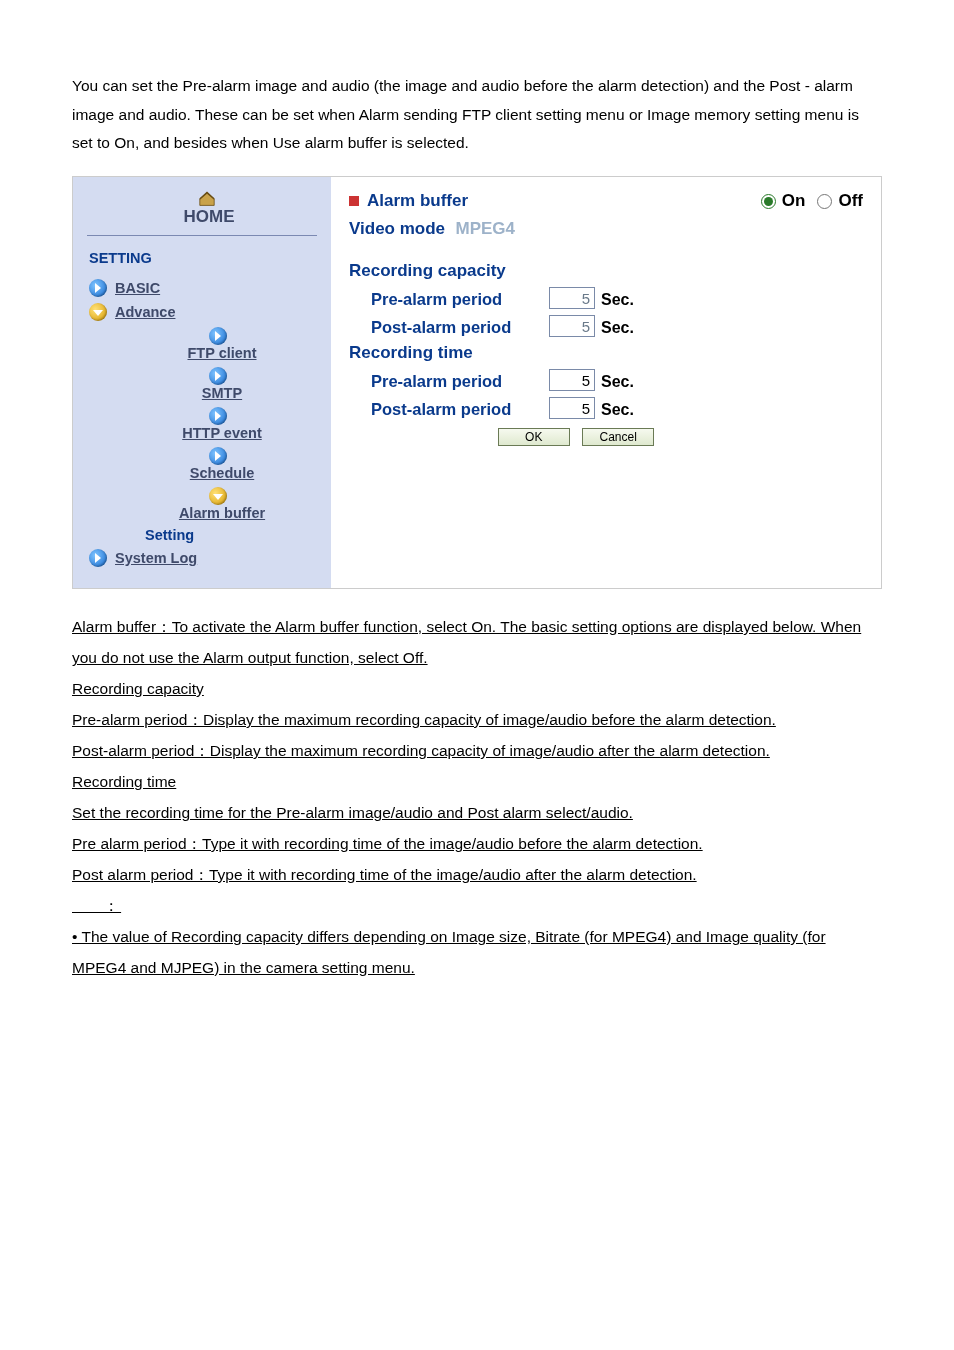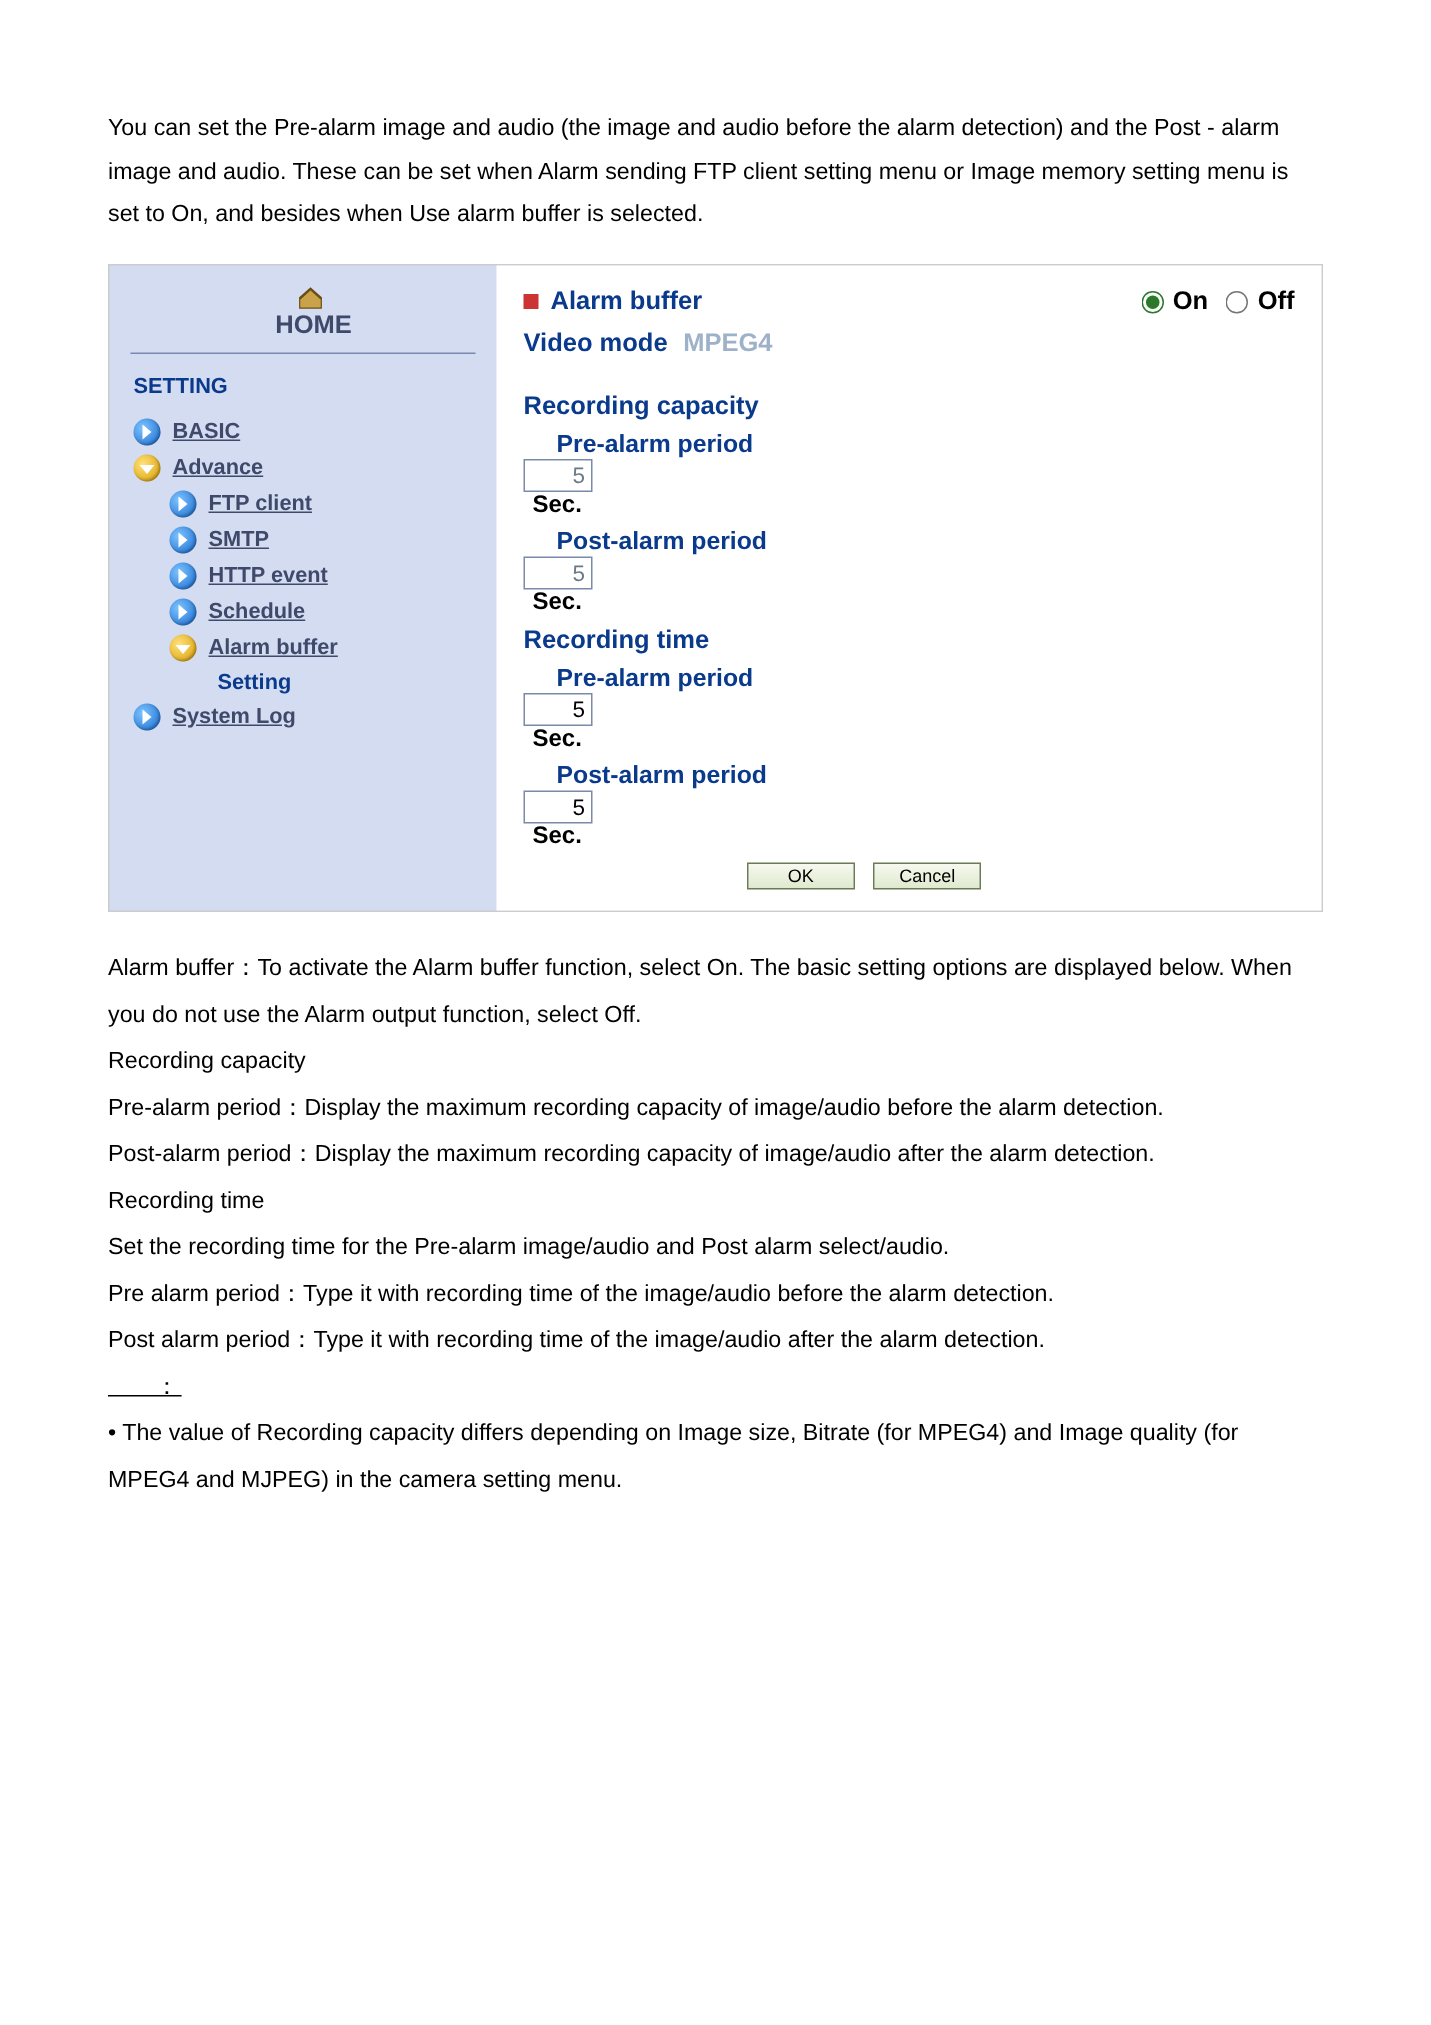--- a/index.html
+++ b/index.html
@@ -6,21 +6,21 @@
     body { font-family: Arial, sans-serif; background: #fff; width: 954px; }
     .doc-text { padding: 72px 72px 18px 72px; font-size: 15.5px; line-height: 1.85; color: #000; }
     .panel { margin: 0 72px; background: #d4dcf1; display: flex; border: 1px solid #ccc; }
     .sidebar { width: 258px; padding: 14px 0 18px 0; }
     .home-row { display: flex; align-items: center; padding: 0 0 8px 14px; flex-direction: column; }
     .home-icon { width: 20px; height: 16px; margin-right: 4px; }
     .home-label { font-weight: bold; font-size: 17px; color: #3f4a6a; }
     .sidebar hr { border: none; border-top: 1px solid #7b89b2; margin: 0 14px 14px 14px; }
     .setting-label { color: #0a3a8c; font-weight: bold; font-size: 14.5px; padding: 0 0 10px 16px; }
     .nav-item { display: flex; align-items: center; padding: 3px 0 3px 16px; cursor: pointer; font-size: 14.5px; font-weight: bold; }
-    .nav-sub { padding-left: 40px; }
+    .nav-sub { padding-left: 40px; flex-direction: column; }
     .nav-setting { padding-left: 72px; color: #0a3a8c; font-weight: bold; font-size: 14.5px; padding-top: 3px; padding-bottom: 3px; }
     .nav-item .lbl { color: #3f4a6a; text-decoration: underline; }
     .nav-item.open .lbl { color: #3f4a6a; }
     .arrow-right, .arrow-down {
       width: 18px; height: 18px; border-radius: 50%;
       background: radial-gradient(circle at 35% 35%, #7fc4ff, #1166cc);
       margin-right: 8px; position: relative; flex-shrink: 0;
       box-shadow: inset -1px -1px 2px rgba(0,0,0,.3);
     }
     .arrow-right::after {
@@ -35,27 +35,27 @@
     .main { flex: 1; background: #fff; padding: 14px 18px; font-size: 16px; }
     .main-title-row { display: flex; align-items: center; margin-bottom: 8px; }
     .sq { width:10px; height:10px; background:#c33; margin-right:8px; }
     .main-title { color:#0a3a8c; font-weight:bold; font-size:17px; flex:1; }
     .radio-group { font-weight:bold; font-size:17px; color:#000; display:flex; align-items:center; gap:6px; }
     .radio-group input { accent-color:#2a7a2a; width:15px; height:15px; }
     .vm-row { margin-bottom:22px; }
     .vm-label { color:#0a3a8c; font-weight:bold; font-size:17px; margin-right:6px; }
     .vm-val { color:#9db2c9; font-weight:bold; font-size:17px; }
     .section-h { color:#0a3a8c; font-weight:bold; font-size:17px; margin:4px 0 6px 0; }
-    .field-row { display:flex; align-items:flex-start; margin:2px 0 6px 0;flex-direction:column; }
+    .field-row { display:flex; align-items:flex-end; margin:2px 0 6px 0; }
     .field-row .flabel { color:#0a3a8c; font-weight:bold; font-size:16.5px; width:200px; padding-left:22px; }
     .field-row input[type=text] { width:46px; height:22px; border:1px solid #7a8aa8; background:#fff; text-align:right; padding-right:4px; font-size:15px; color:#6a7a8a; }
     .field-row .unit { font-weight:bold; margin-left:6px; color:#000; font-size:16px; }
     .btn-row { text-align:center; margin-top:8px; padding-right:60px; }
     .btn { display:inline-block; min-width:72px; padding:1px 4px; margin:0 4px; border:1px solid #6a7a55; background:linear-gradient(#f6f9ef,#dfe9cf); font-size:12px; cursor:pointer; }
-    .desc { padding: 22px 72px 50px 72px; font-size:15.5px; line-height:2.0; color:#000; }
+    .desc { padding: 22px 72px 50px 72px; font-size:15.5px; line-height:2.0; color:#000;text-decoration:underline; }
     .desc .underline { text-decoration:underline; letter-spacing:2px; }
     input[disabled] { color:#9aa7b8; }
   </style>
 </head>
 <body>
 
 <div class="doc-text">You can set the Pre-alarm image and audio (the image and audio before the alarm detection) and the Post - alarm image and audio. These can be set when Alarm sending FTP client setting menu or Image memory setting menu is set to On, and besides when Use alarm buffer is selected.</div>
 
 <div class="panel">
   <div class="sidebar">

